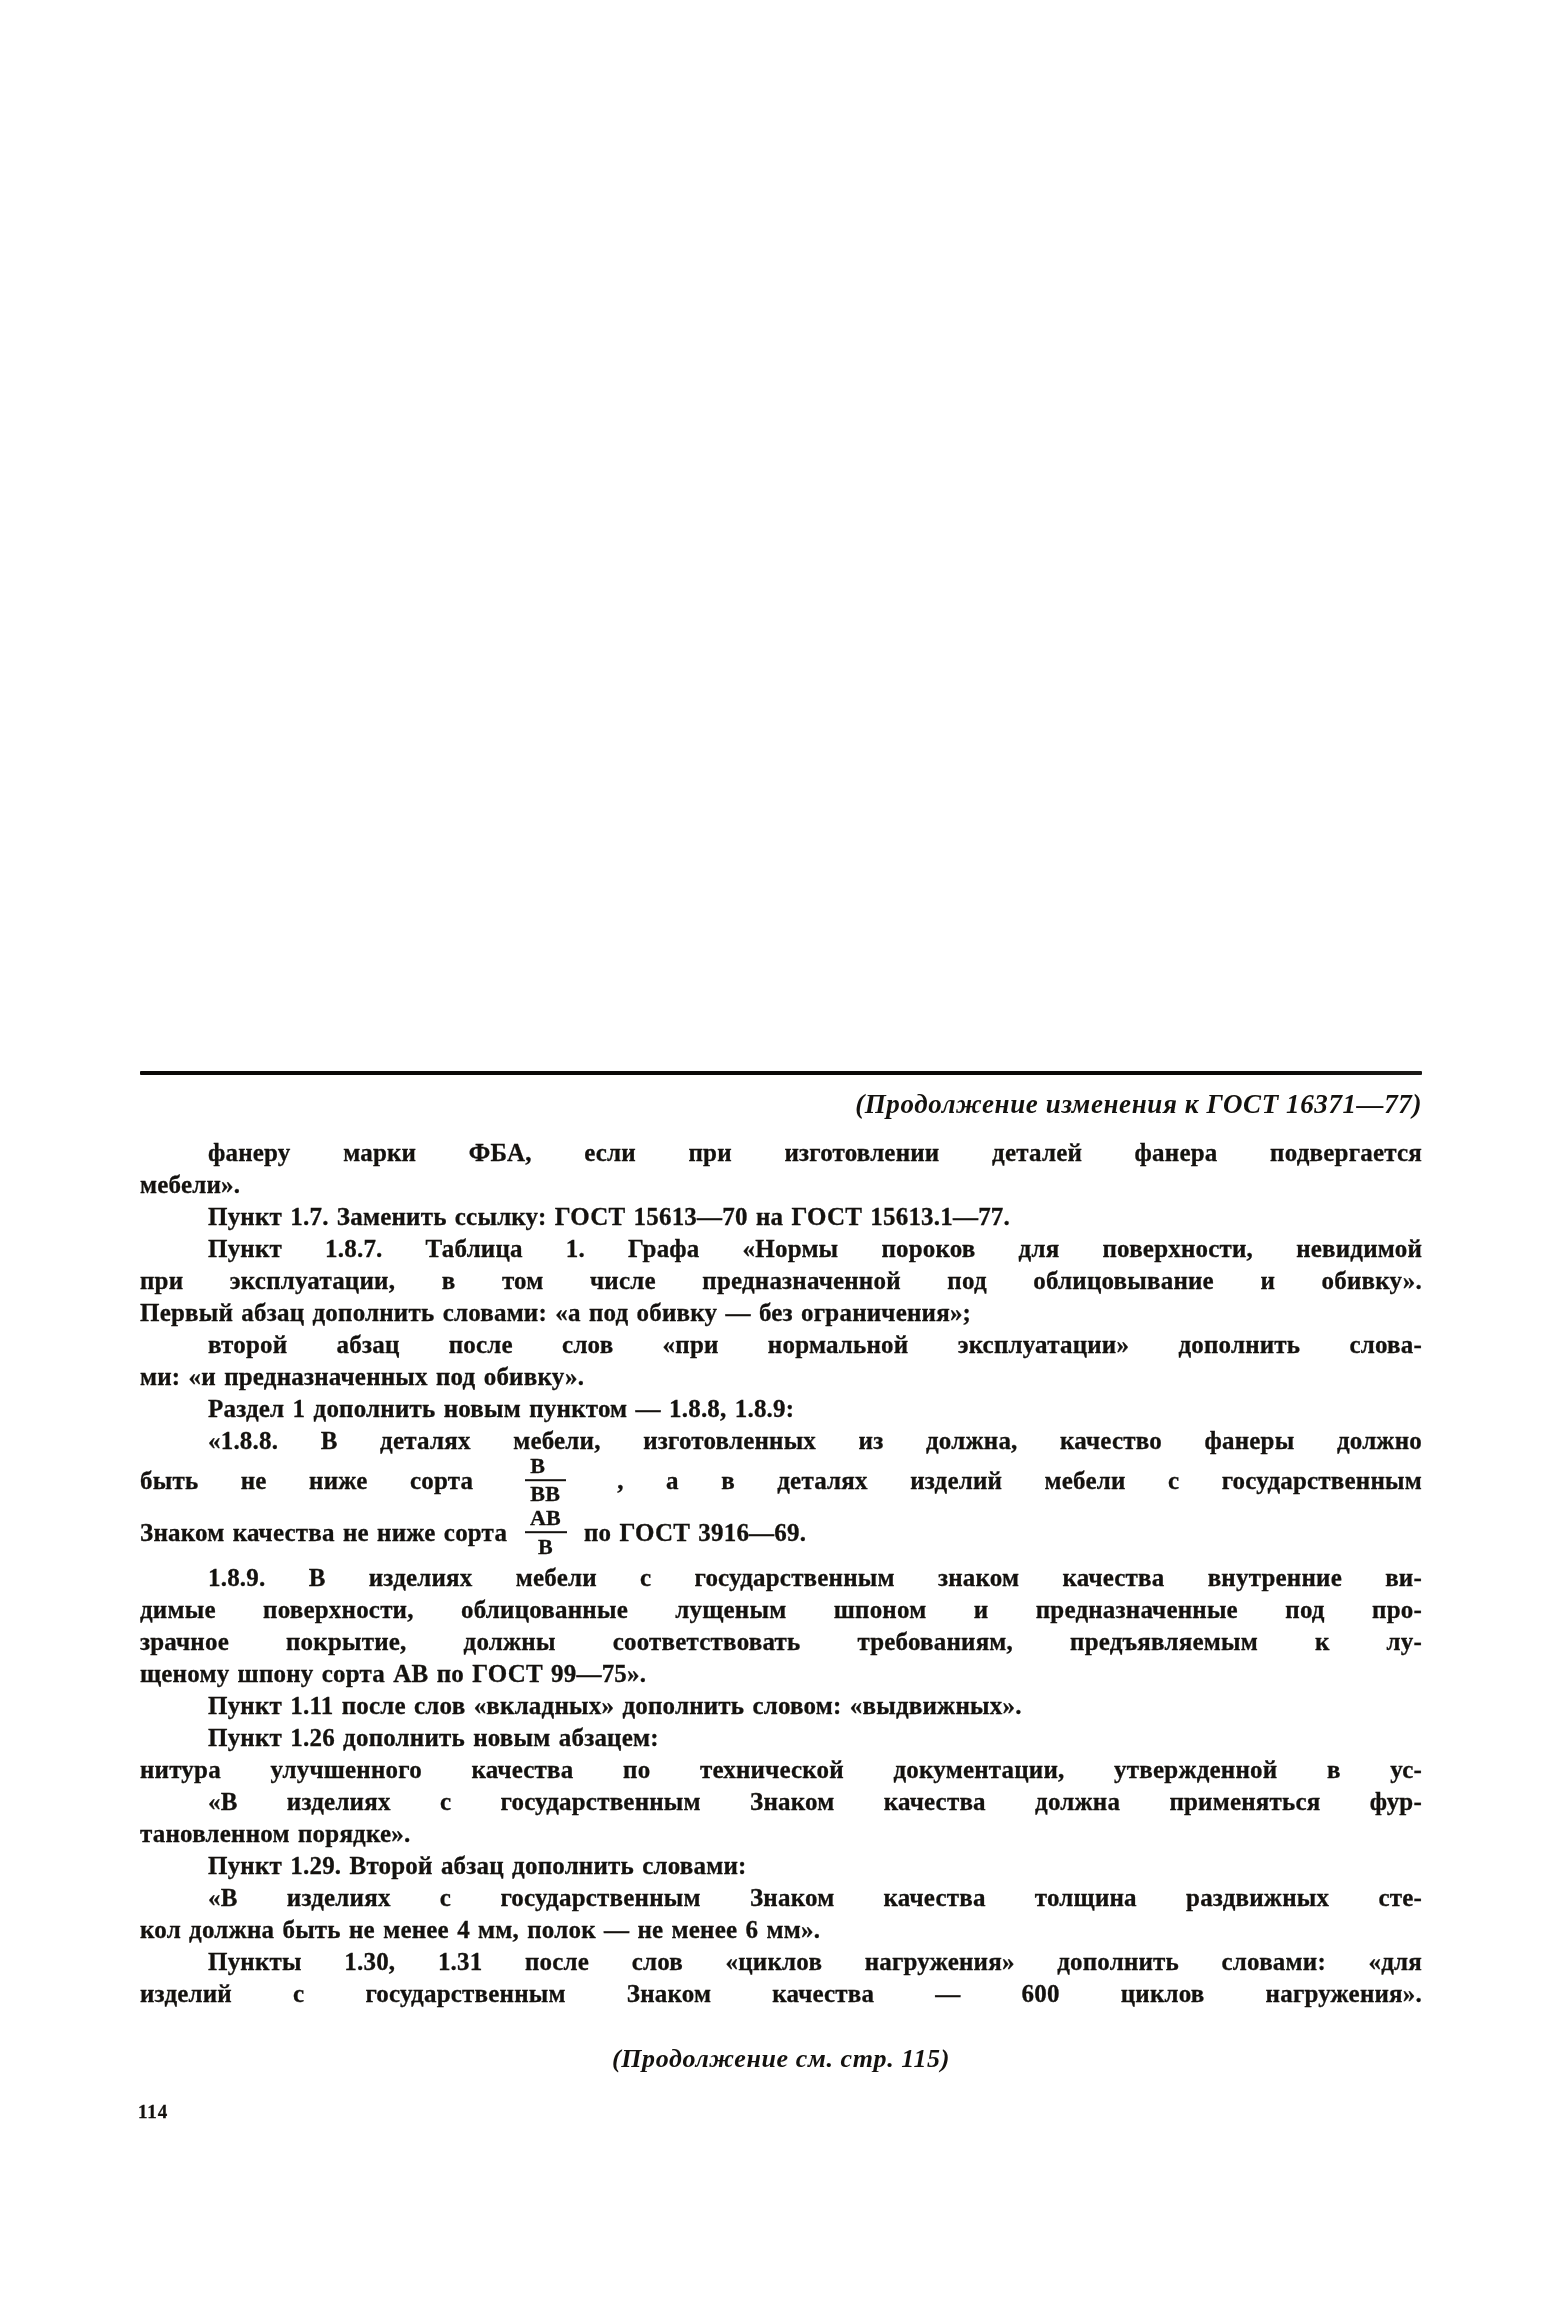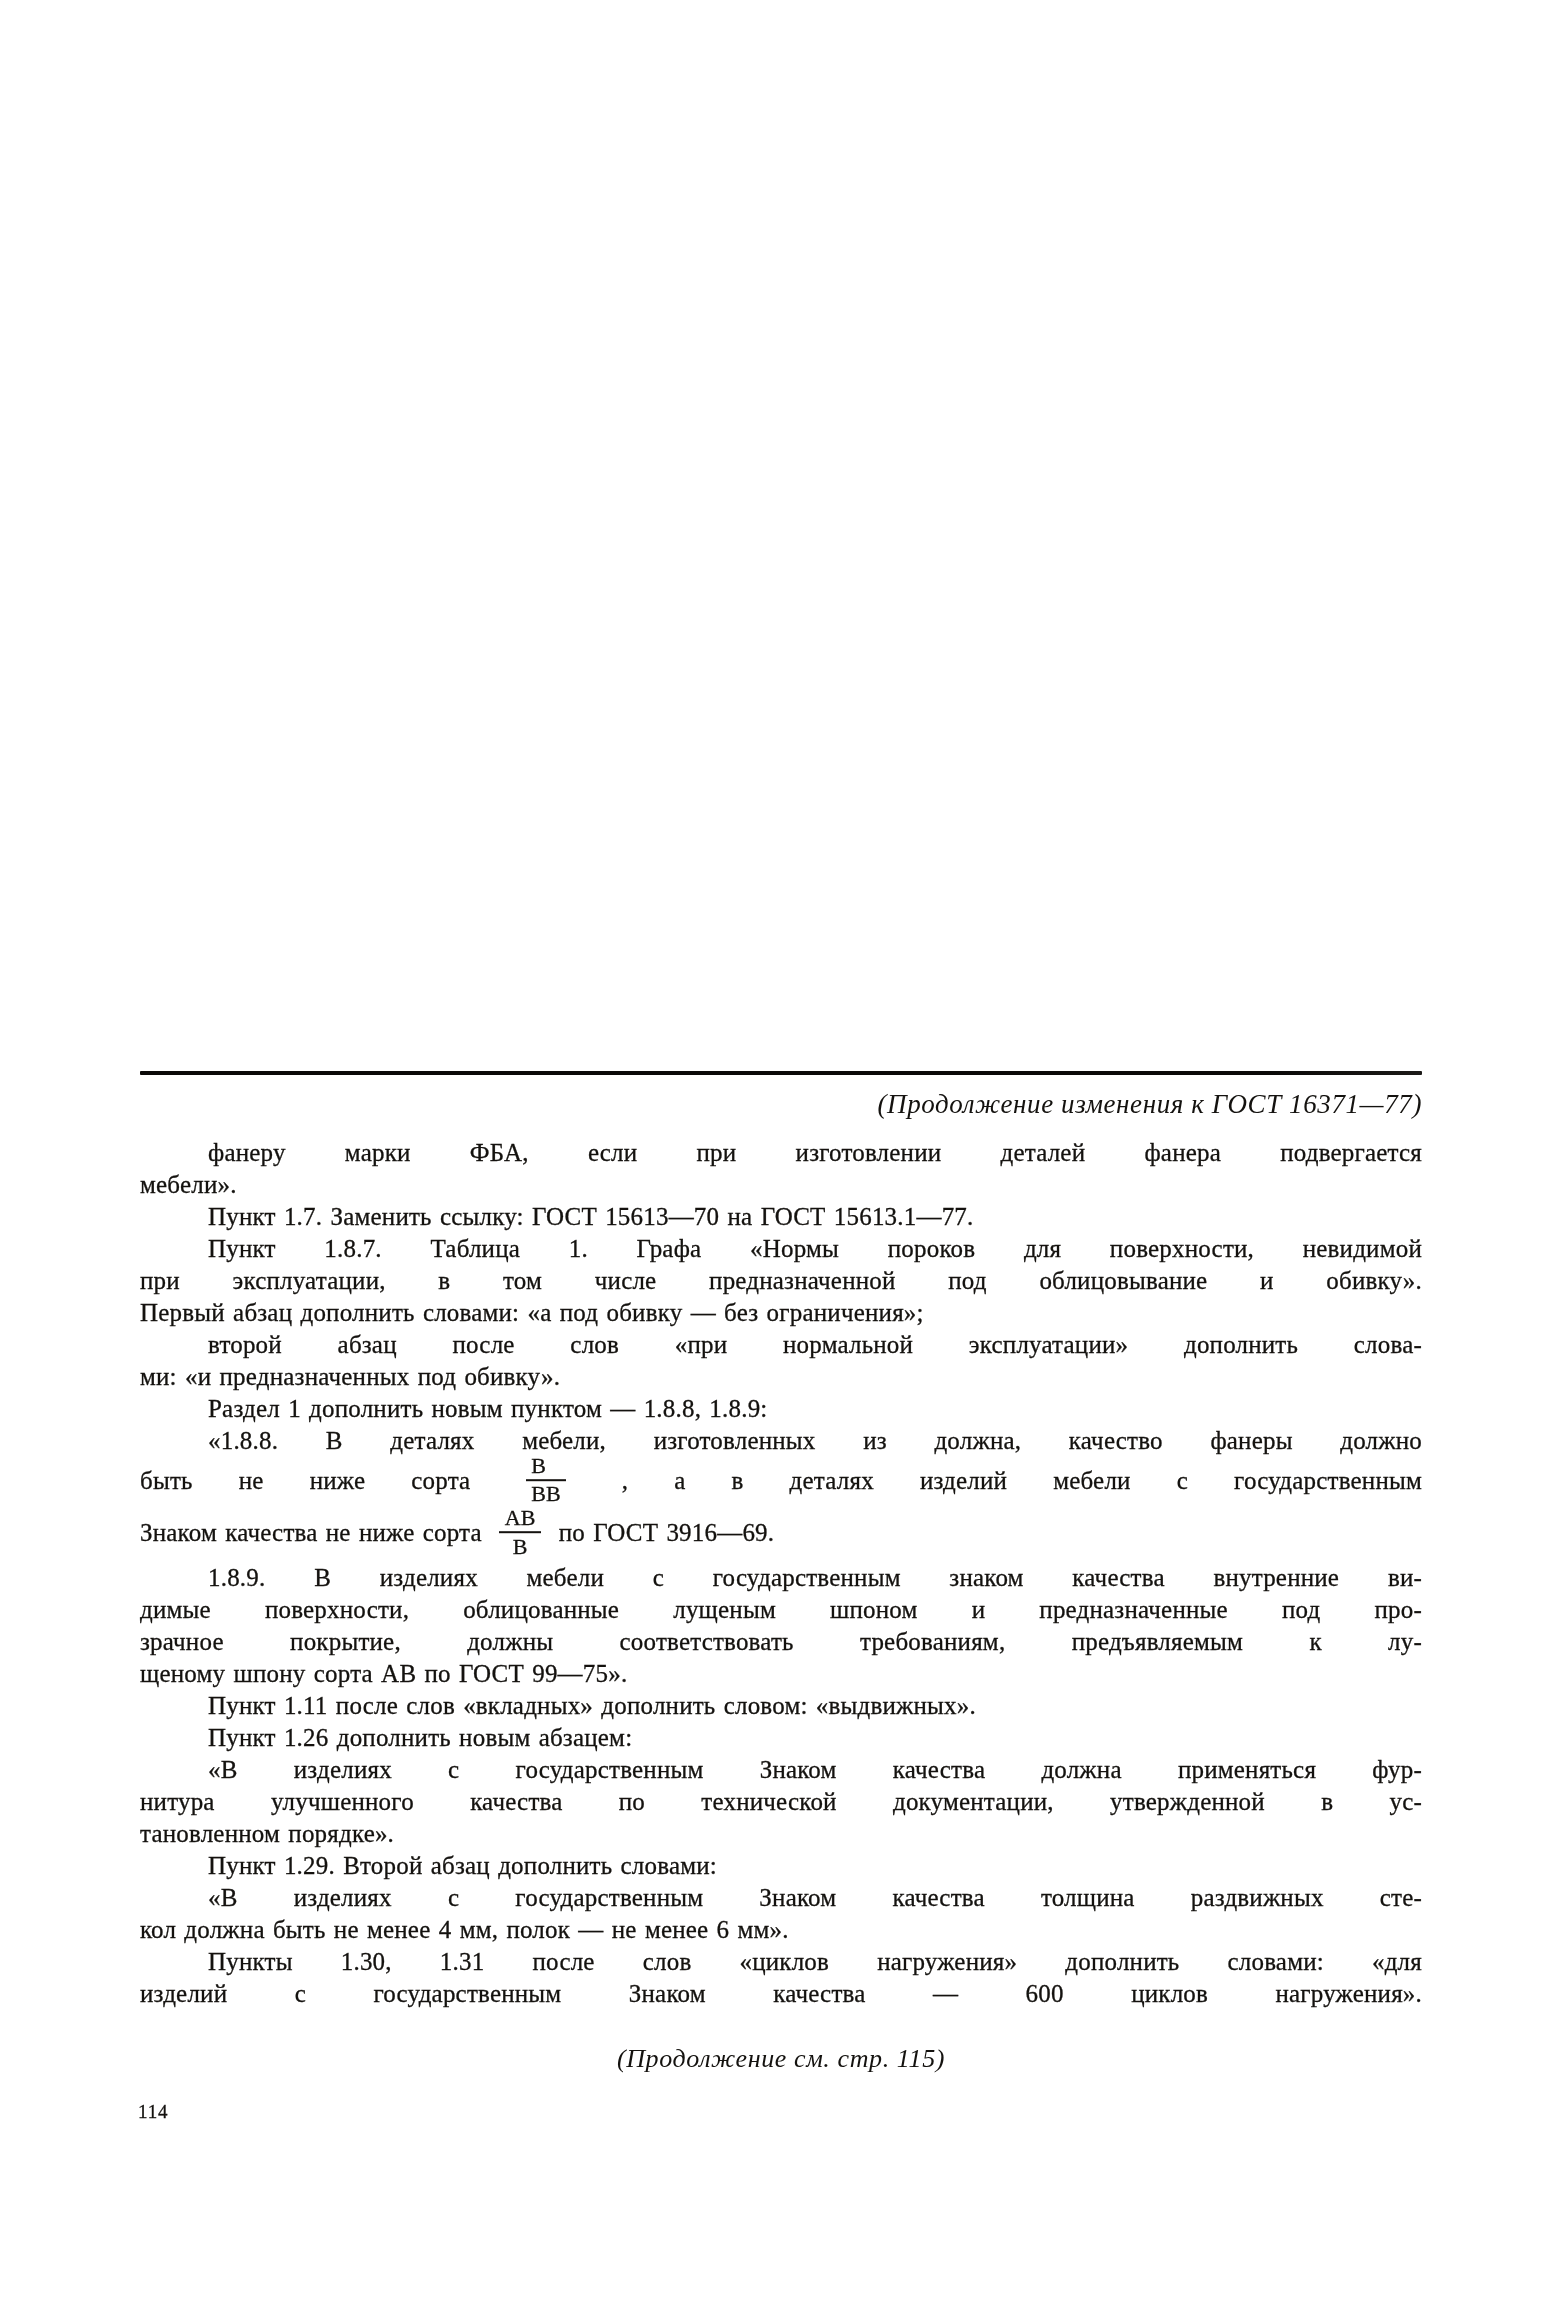--- a/index.html
+++ b/index.html
@@ -5,20 +5,21 @@
 <style>
   html,body{margin:0;padding:0;background:#9a9a9a;}
   .page{
     position:relative;
     width:1562px;height:2322px;
     margin:0 auto;
     background:#ffffff;
     font-family:"Liberation Serif","DejaVu Serif",serif;
     color:#14120f;
     overflow:hidden;
+    font-weight:bold;
   }
   .content{
     position:absolute;
     left:140px;top:1071px;
     width:1282px;
   }
   .rule{
     height:3.7px;
     background:linear-gradient(to right,#0a0908 0%,#0a0908 88%,#1c1a18 100%);
     border-radius:0.9px;
@@ -97,22 +98,22 @@
         <div class="line indent">Раздел 1 дополнить новым пунктом — 1.8.8, 1.8.9:</div>
         <div class="line indent j">«1.8.8. В деталях мебели, изготовленных из должна, качество фанеры должно</div>
         <div class="line j">быть не ниже сорта <span class="frac"><span class="num">В</span><span class="den">ВВ</span></span> , а в деталях изделий мебели с государственным</div>
         <div class="line">Знаком качества не ниже сорта <span class="frac"><span class="num">АВ</span><span class="den">В</span></span> по ГОСТ 3916—69.</div>
         <div class="line indent j">1.8.9. В изделиях мебели с государственным знаком качества внутренние ви-</div>
         <div class="line j">димые поверхности, облицованные лущеным шпоном и предназначенные под про-</div>
         <div class="line j">зрачное покрытие, должны соответствовать требованиям, предъявляемым к лу-</div>
         <div class="line">щеному шпону сорта АВ по ГОСТ 99—75».</div>
         <div class="line indent">Пункт 1.11 после слов «вкладных» дополнить словом: «выдвижных».</div>
         <div class="line indent">Пункт 1.26 дополнить новым абзацем:</div>
+        <div class="line j">нитура улучшенного качества по технической документации, утвержденной в ус-</div>
         <div class="line indent j">«В изделиях с государственным Знаком качества должна применяться фур-</div>
-        <div class="line j">нитура улучшенного качества по технической документации, утвержденной в ус-</div>
         <div class="line">тановленном порядке».</div>
         <div class="line indent">Пункт 1.29. Второй абзац дополнить словами:</div>
         <div class="line indent j">«В изделиях с государственным Знаком качества толщина раздвижных сте-</div>
         <div class="line">кол должна быть не менее 4 мм, полок — не менее 6 мм».</div>
         <div class="line indent j">Пункты 1.30, 1.31 после слов «циклов нагружения» дополнить словами: «для</div>
         <div class="line j">изделий с государственным Знаком качества — 600 циклов нагружения».</div>
       </div>
   </div>
 
   <div class="foot-note">(Продолжение см. стр. 115)</div>

